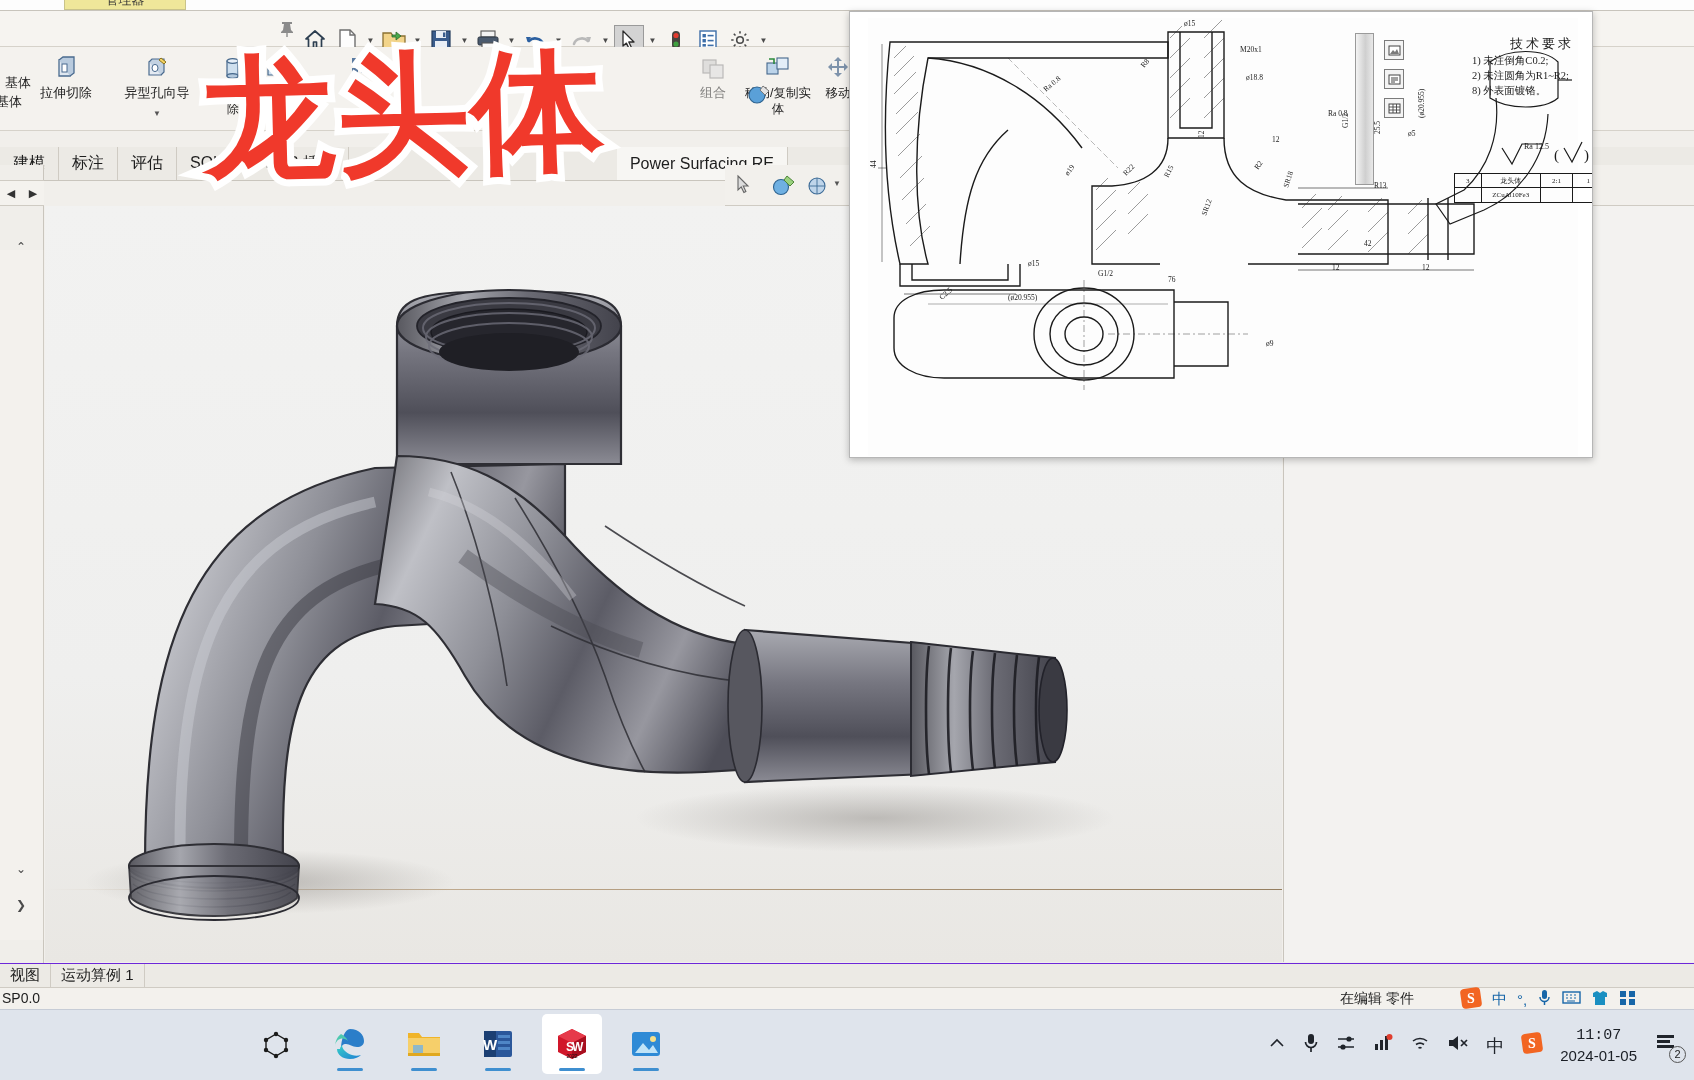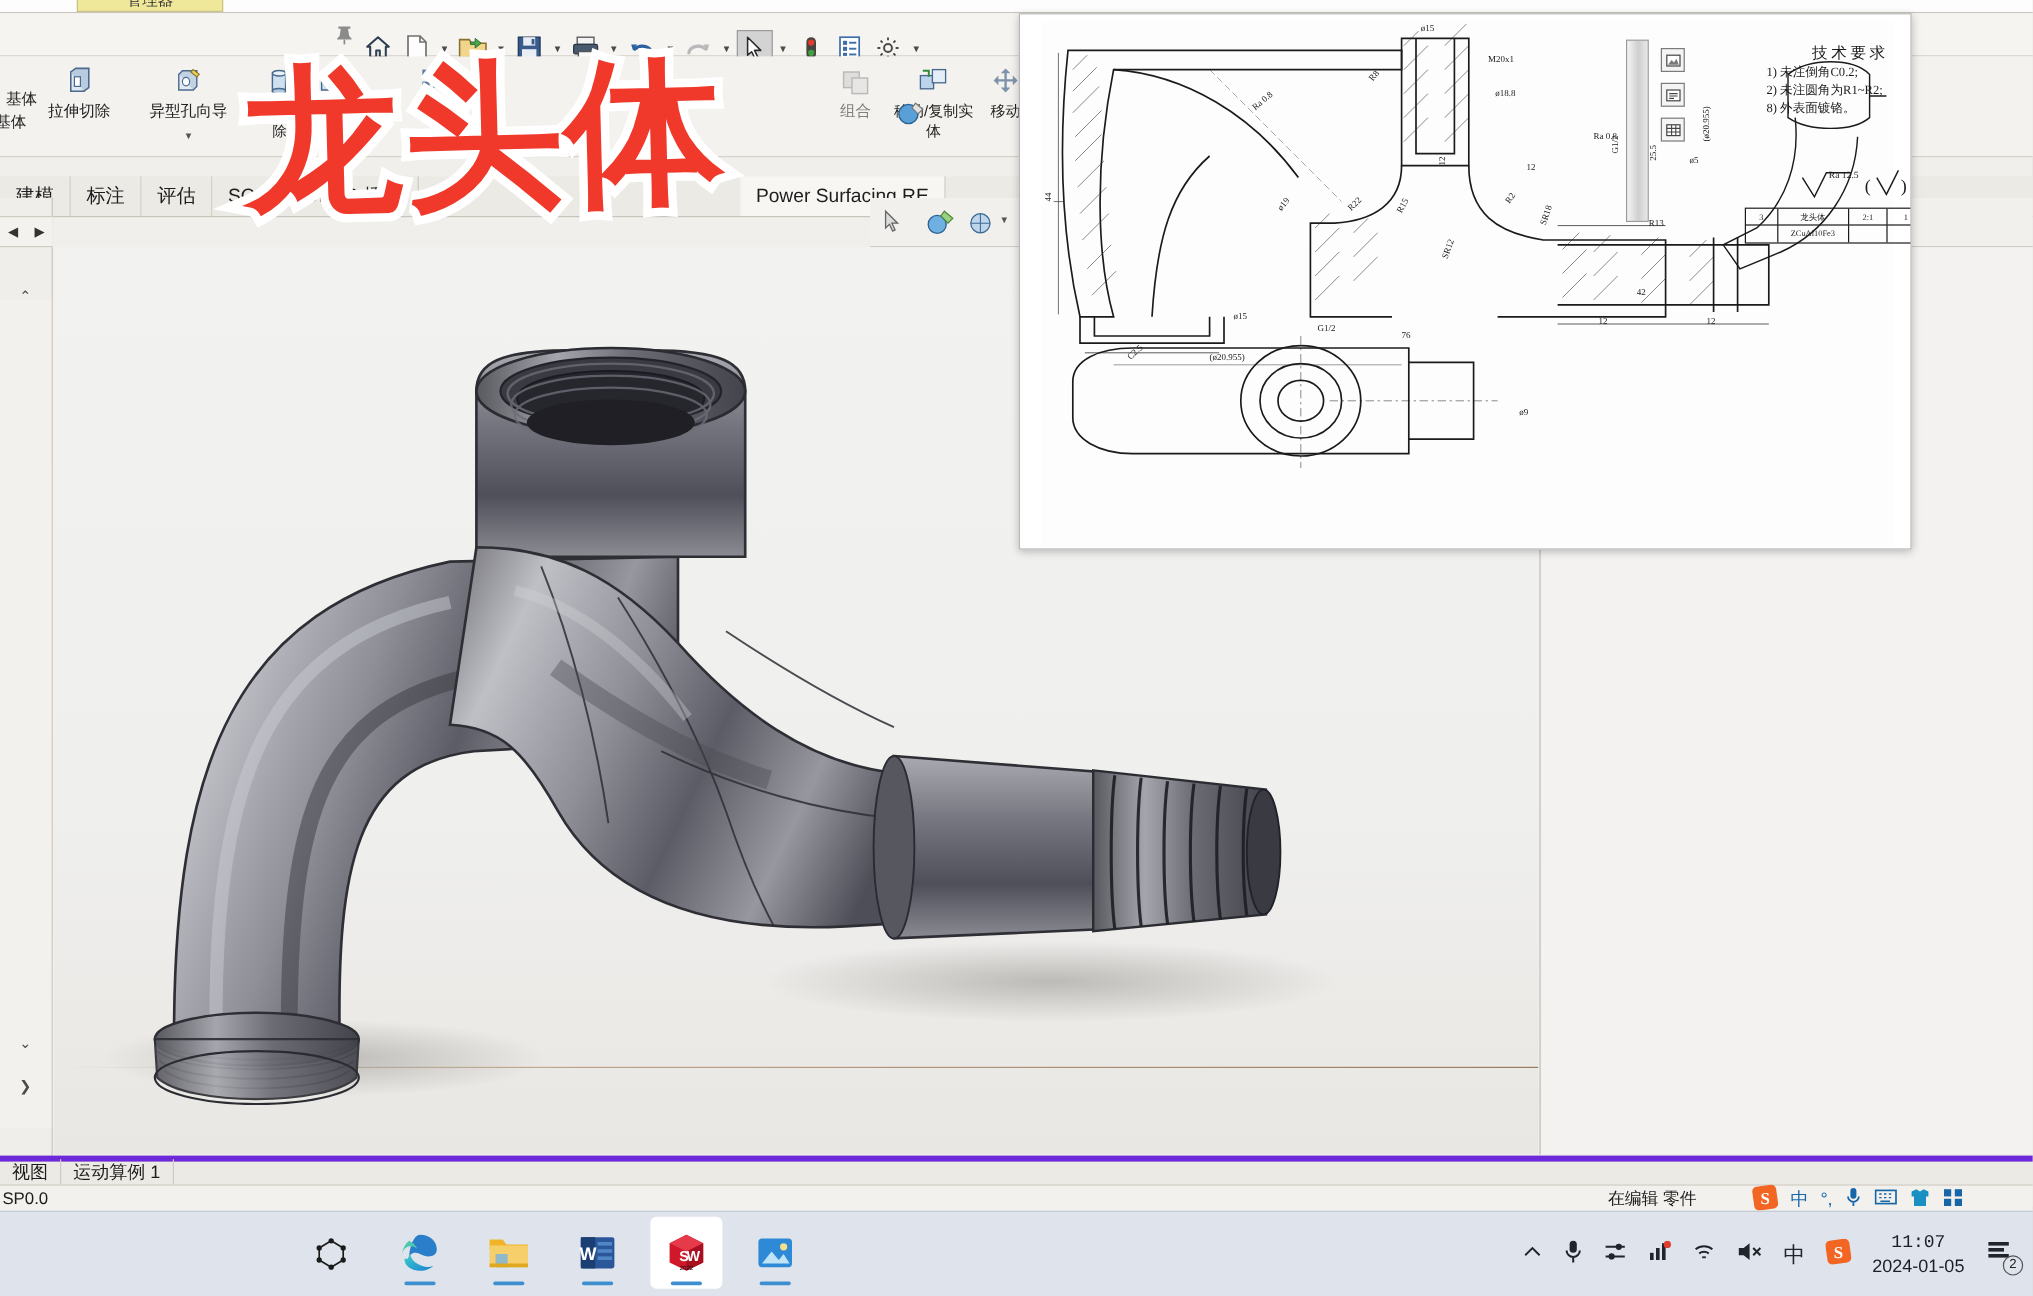--- a/index.html
+++ b/index.html
@@ -101,21 +101,21 @@
   
   .promo-red{ position:absolute; left:203px; top:48px; font-size:132px; line-height:1;
     font-weight:700; color:#f0392b; -webkit-text-stroke:14px #ffffff; paint-order:stroke fill;
     letter-spacing:2px; font-family:"DejaVu Sans",sans-serif; transform:rotate(-1.5deg); }
   .promo-yellow{ position:absolute; left:617px; top:642px; font-size:112px; line-height:1;
     font-weight:700; color:#ffd92b; -webkit-text-stroke:13px #111111; paint-order:stroke fill;
     letter-spacing:2px; font-family:"DejaVu Sans",sans-serif; }
 
   
   .swtabs{ position:absolute; left:0; top:963px; width:1694px; height:24px;
-    background:#eceae5; border-top:5px solid #6d28d9; display:flex; align-items:center; }
+    background:#eceae5; border-top:1px solid #6d28d9; display:flex; align-items:center; }
   .swtab{ padding:0 10px; font-size:15px; color:#1d1d1d; border-right:1px solid #cfcbc3;
     height:24px; display:flex; align-items:center; }
   .statusbar{ position:absolute; left:0; top:987px; width:1694px; height:22px;
     background:#f3f1ed; border-top:1px solid #cfcbc3; font-size:14px; color:#1d1d1d; }
   .sb-left{ position:absolute; left:2px; top:2px; }
   .sb-mid{ position:absolute; left:1340px; top:2px; }
   .sb-tray{ position:absolute; left:1460px; top:0; height:22px; display:flex; align-items:center; gap:10px; }
   .tray-ic{ font-size:15px; color:#1766a8; }
 
   

